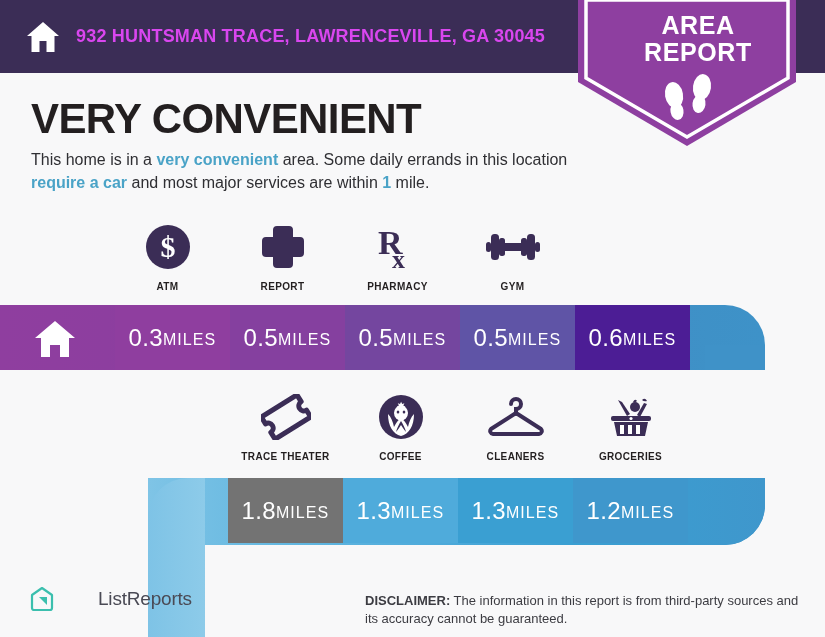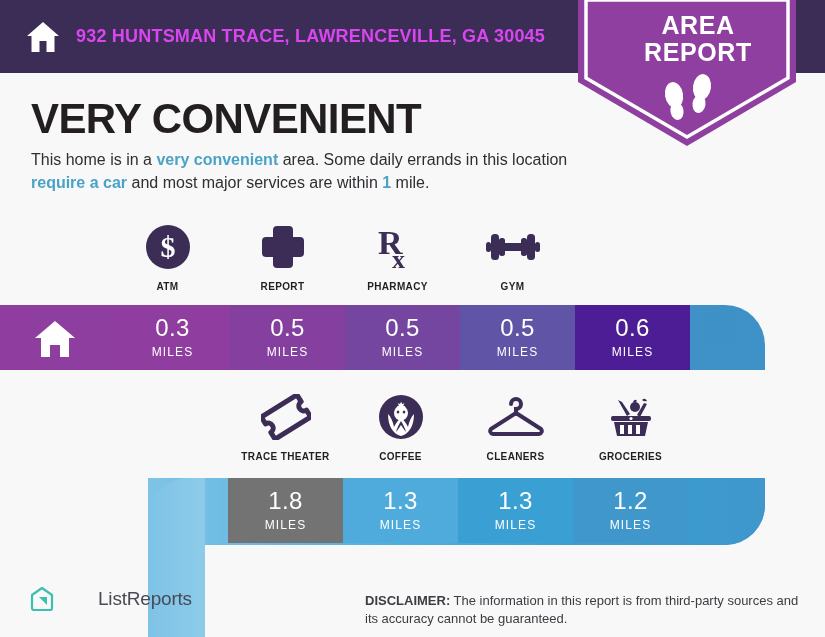--- a/index.html
+++ b/index.html
@@ -61,25 +61,25 @@
   .icon-label {
     font-size:10px; font-weight:700; color:#231f20; letter-spacing:.35px;
     white-space:nowrap;
   }
 
   
   .dist-row { position:absolute; z-index:3; display:flex; }
   .dist-row.row1 { left:115px; top:305px; }
   .dist-row.row2 { left:228px; top:478px; }
   .dist-cell {
-    width:115px; height:65px; display:flex; flex-direction:column;
+    width:115px; height:65px; display:flex; flex-direction:row;
     align-items:center; justify-content:center; color:#ffffff;
   }
   .dist-num { font-size:24px; font-weight:400; line-height:1; letter-spacing:.3px; }
-  .dist-unit { font-size:12px; font-weight:400; letter-spacing:1.1px; margin-top:5px; }
+  .dist-unit { font-size:16px; font-weight:400; letter-spacing:1.1px; margin-top:5px; }
 
   .home-badge { position:absolute; left:34px; top:320px; z-index:3; }
 
   
   .logo { position:absolute; left:30px; top:586px; z-index:5; display:flex; align-items:center;gap:36px; }
   .logo svg { display:block; margin-right:8px; }
   .logo-text { font-size:19px; color:#4a4a55; letter-spacing:-.2px; }
   .disclaimer {
     position:absolute; left:365px; top:592px; width:445px; z-index:5;
     font-size:13px; line-height:1.42; color:#3c3c42;

